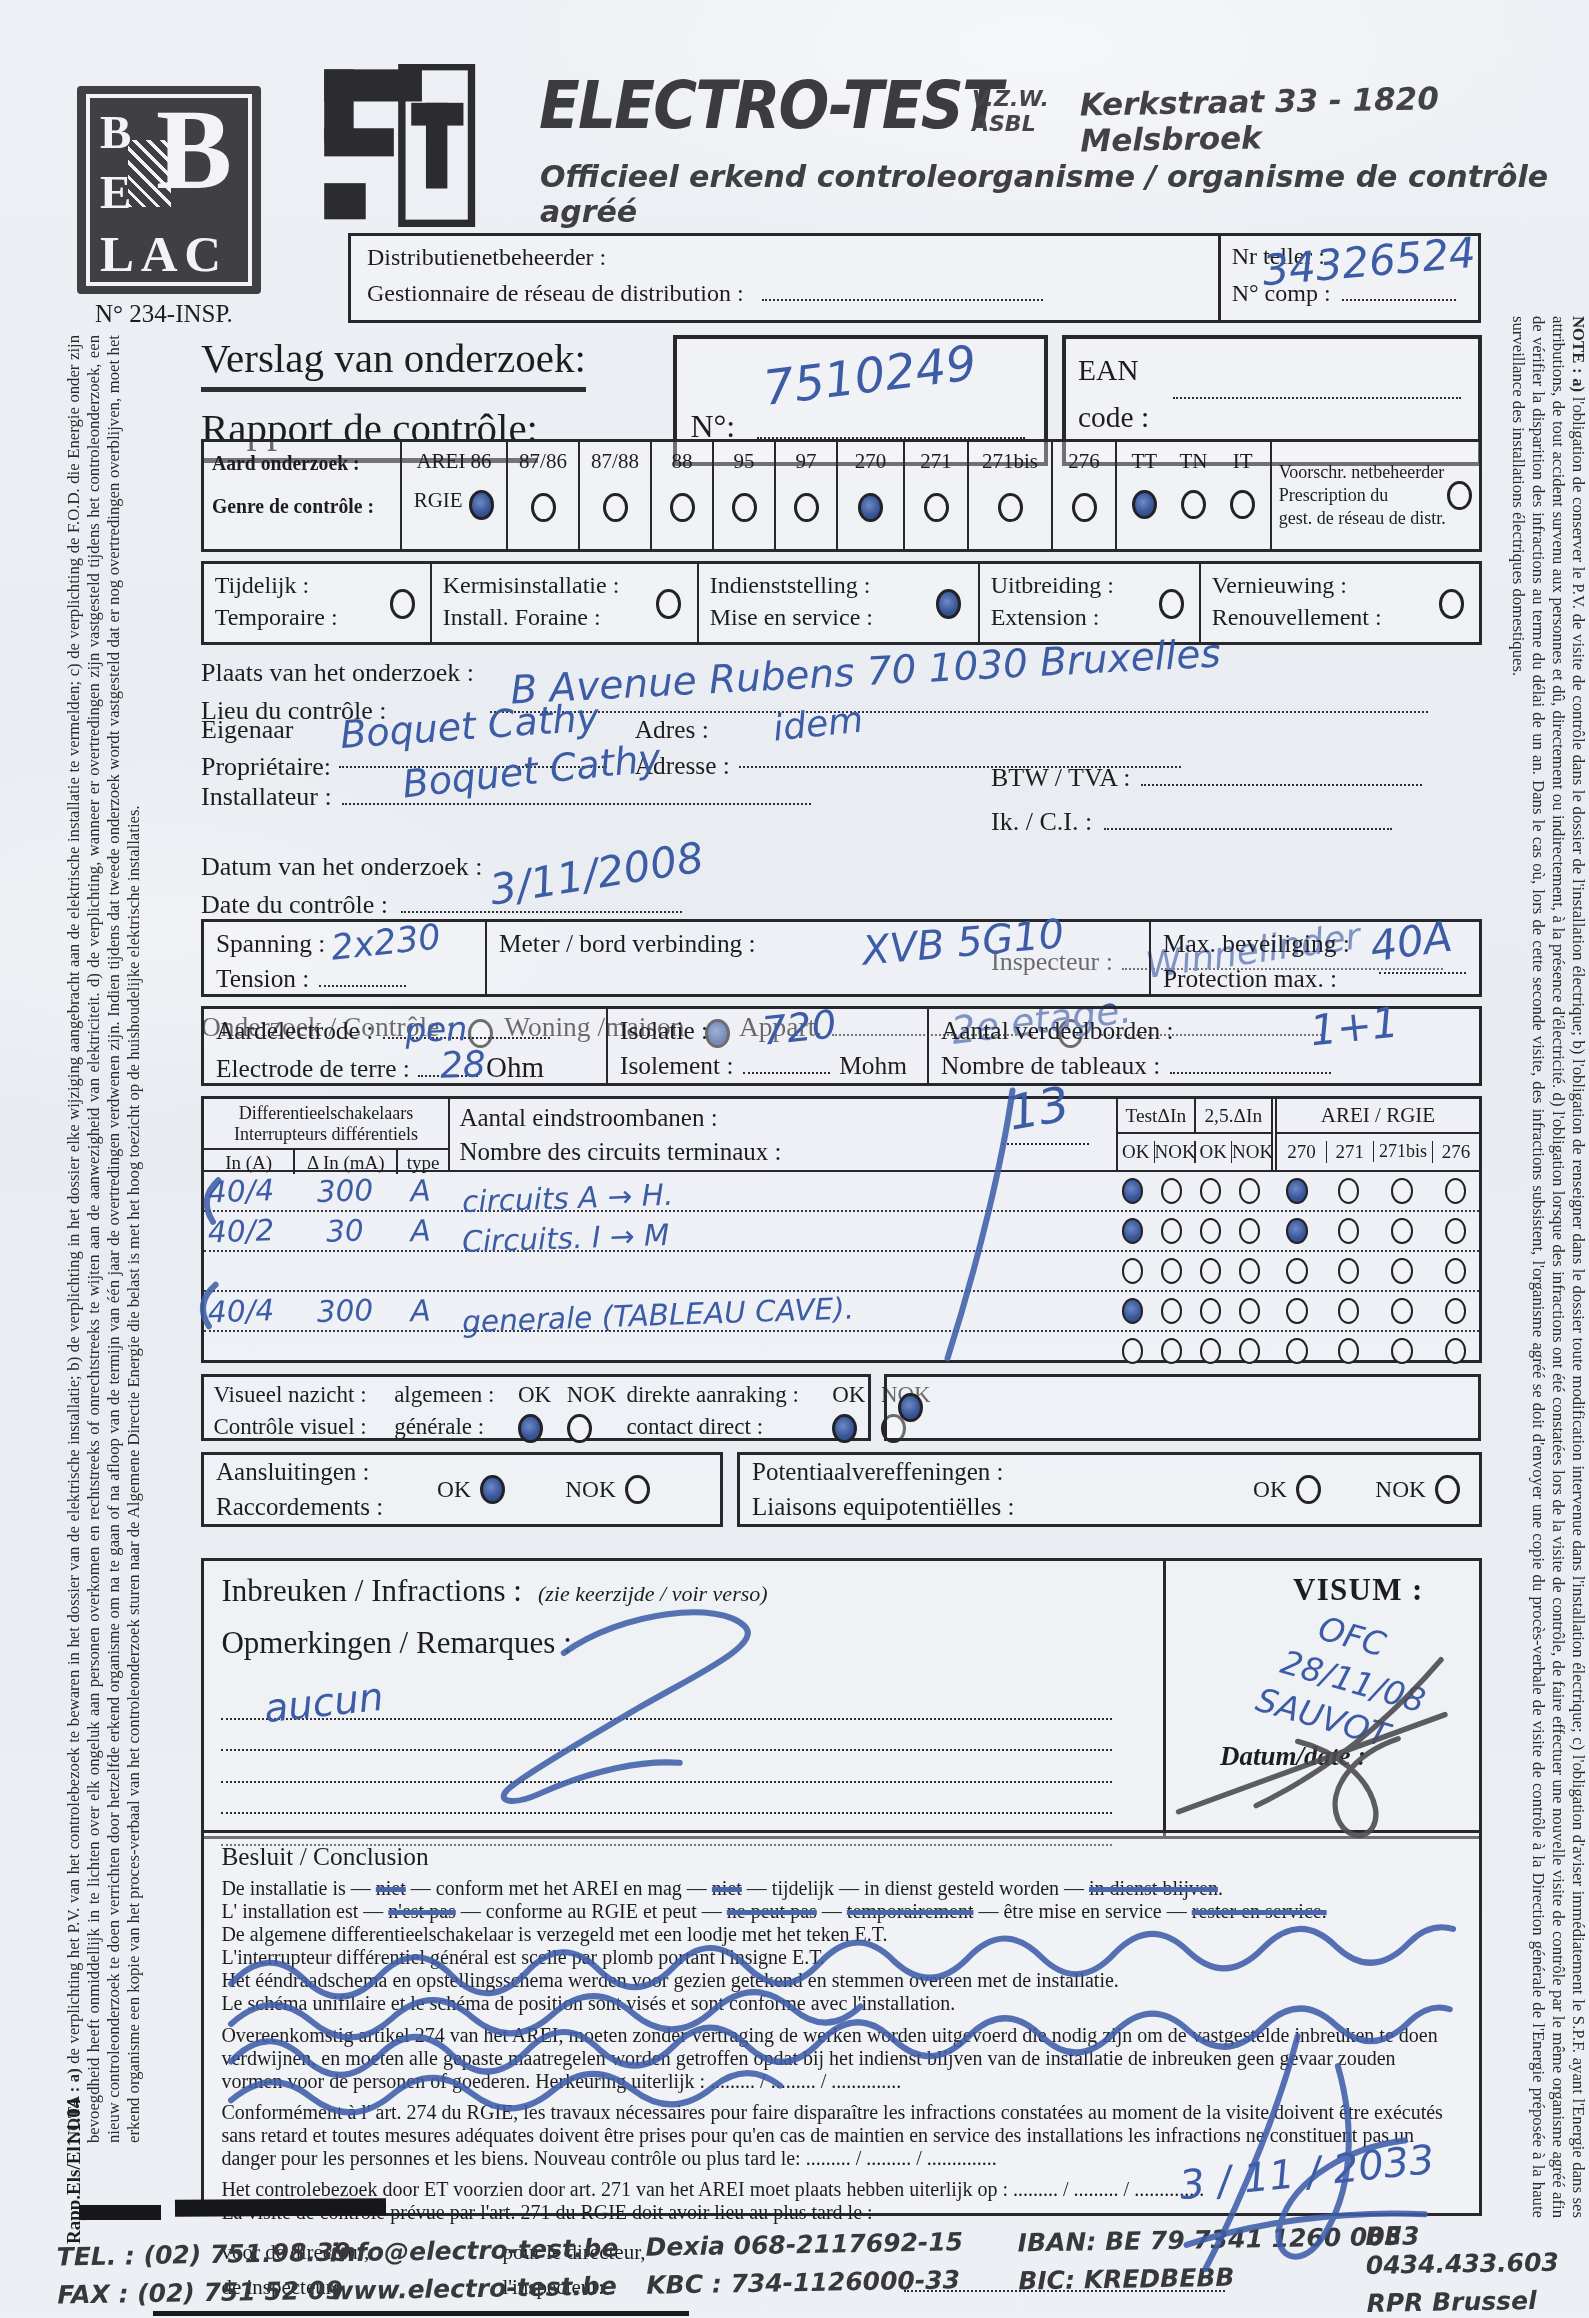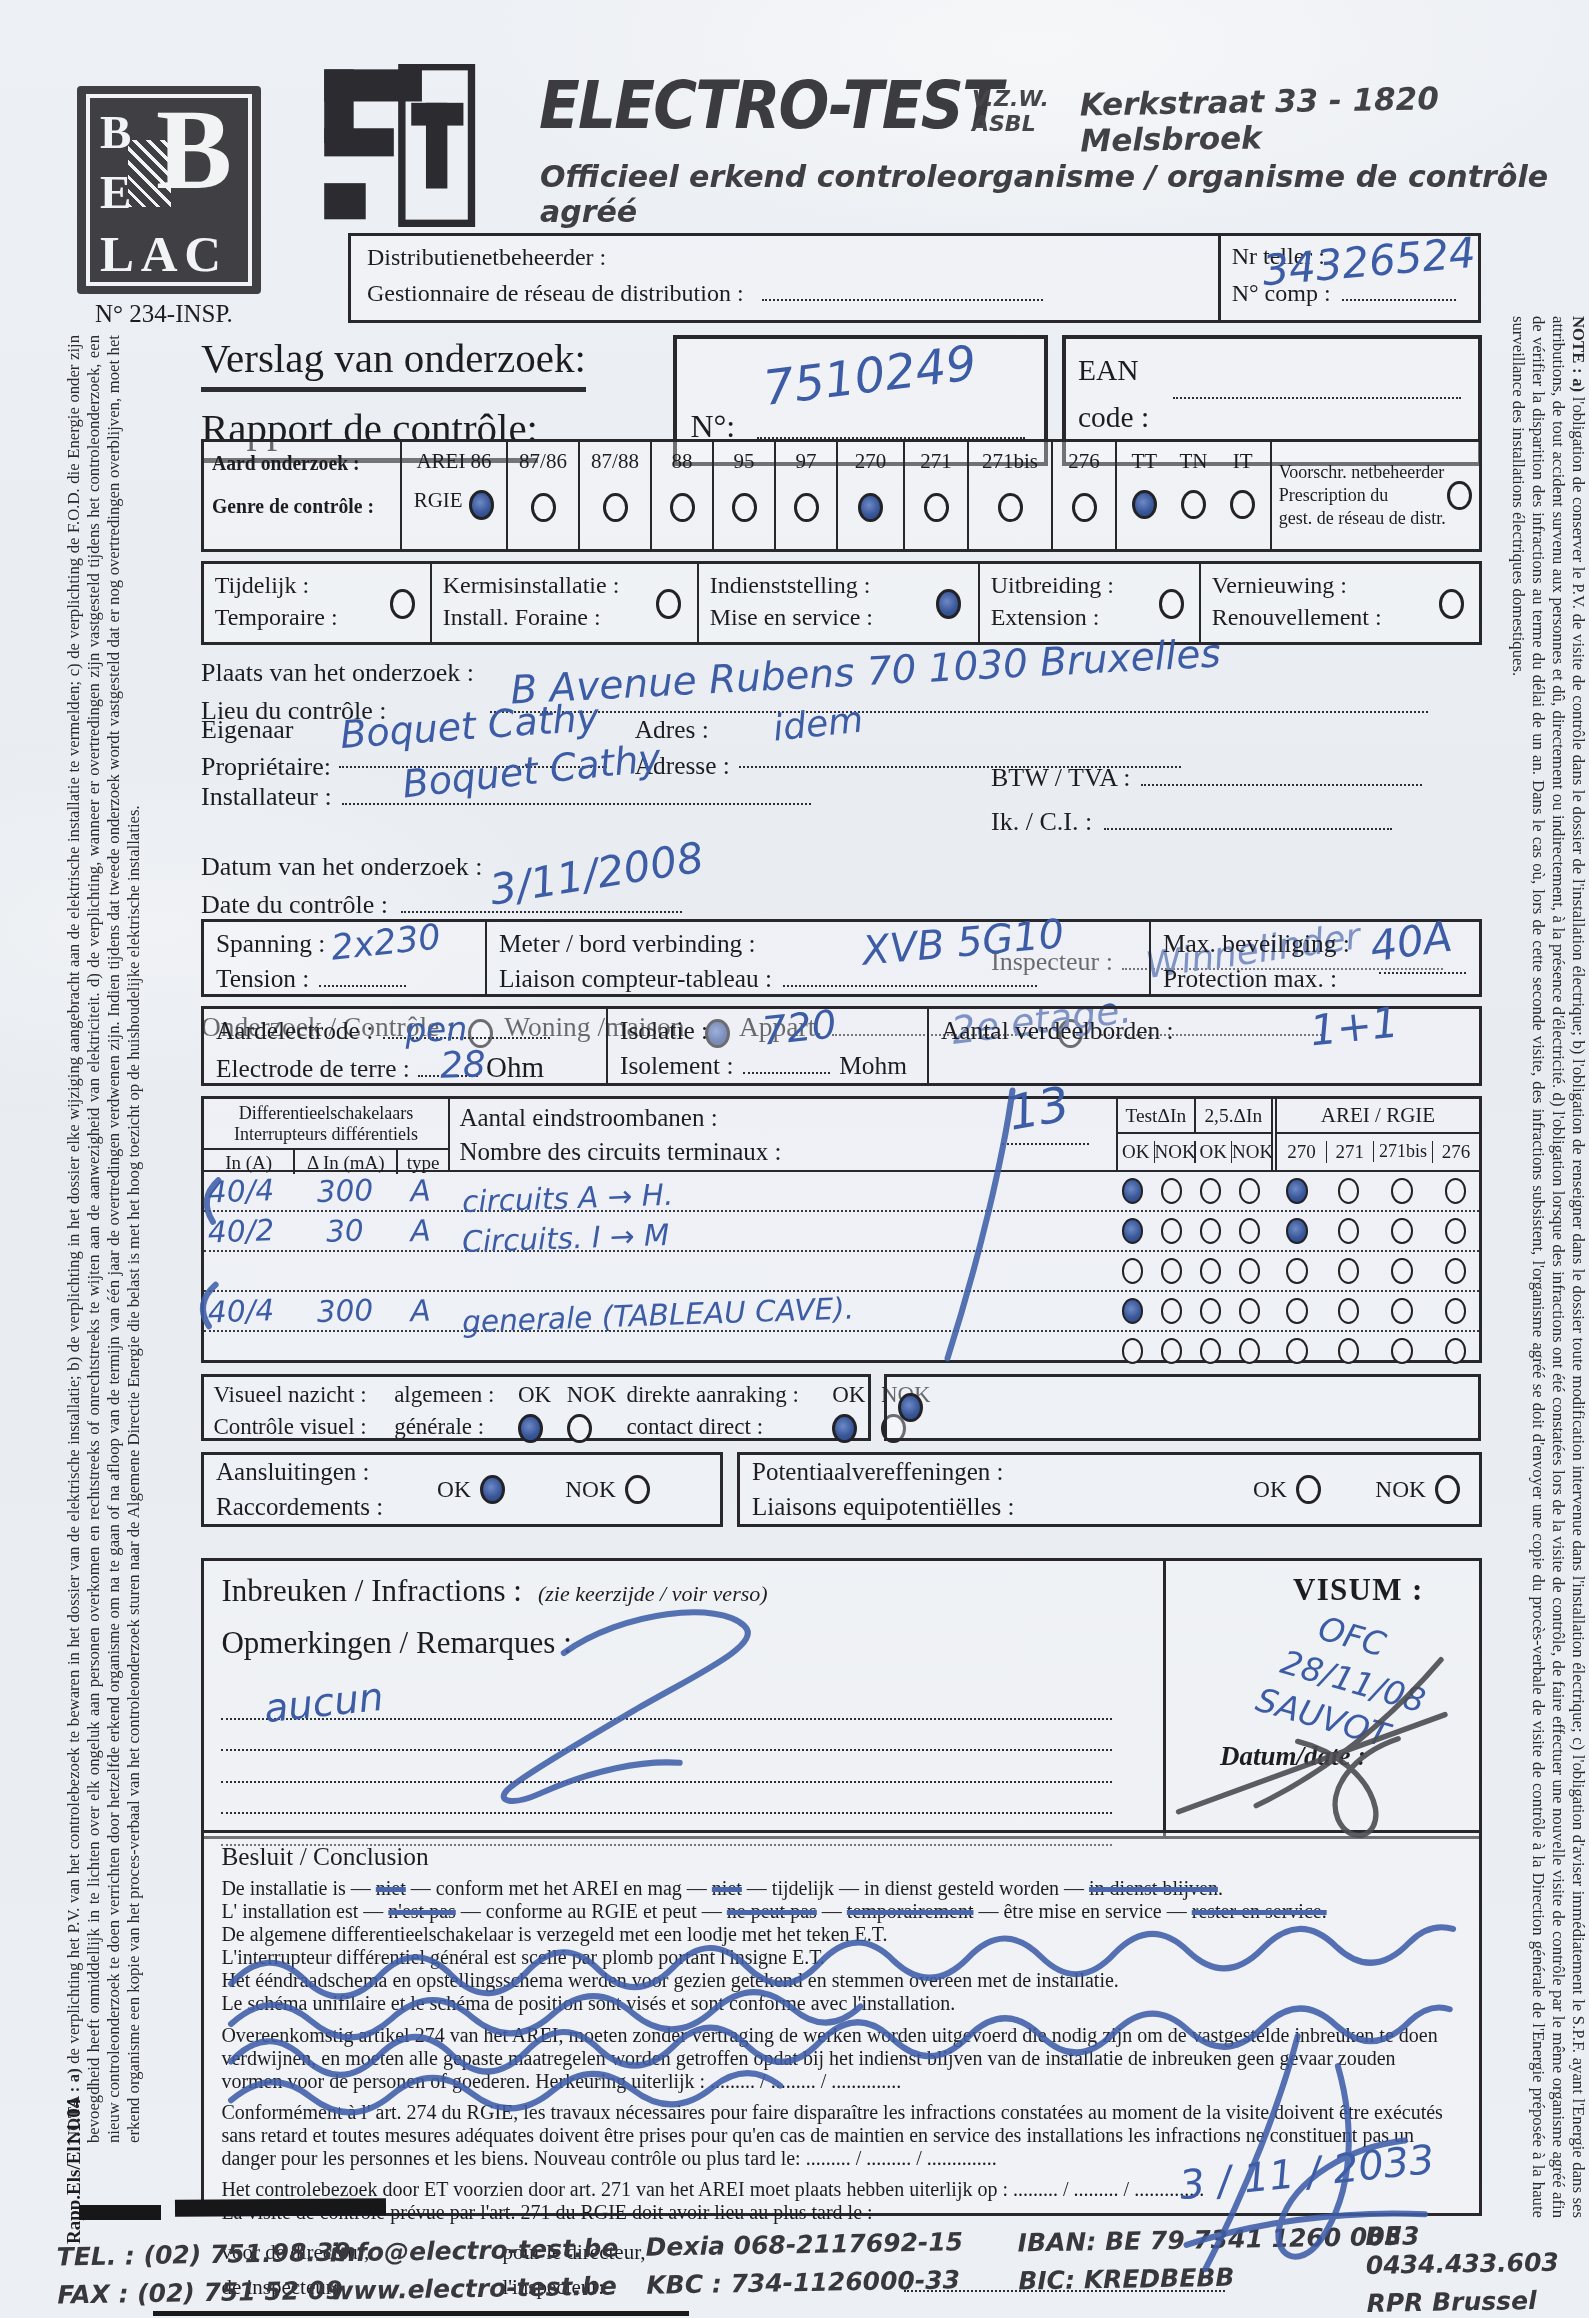--- a/index.html
+++ b/index.html
@@ -256,22 +256,20 @@
 
   <div class="abs box" style="left:201px;top:919px;width:1281px;height:78px;display:flex;">
     <div class="cell" style="width:281px;padding:6.7px 12px;position:relative;">
       <div class="lbl" style="font-size:25.4px;">Spanning :</div>
       <div style="margin-top:6.7px;"><span class="lbl" style="font-size:25.4px;">Tension    :</span>
         <span class="dots" style="width:87px;margin-left:6.7px;"></span></div>
       <span class="ink" style="position:absolute;left:127px;top:0px;font-size:35px;transform:rotate(-6deg);">2x230</span>
     </div>
     <div class="cell vline" style="flex:1;padding:6.7px 12px;position:relative;">
       <div class="lbl" style="font-size:25.4px;">Meter / bord verbinding   :</div>
-      <div style="margin-top:6.7px;"><span class="lbl" style="font-size:25.4px;">Liaison compteur-tableau :</span>
-        <span class="dots" style="width:254px;margin-left:8px;"></span></div>
       <span class="ink" style="position:absolute;left:375px;top:-2.7px;font-size:40px;transform:rotate(-5deg);">XVB 5G10</span>
     </div>
     <div class="cell vline" style="width:330px;padding:6.7px 12px;position:relative;">
       <div class="lbl" style="font-size:25.4px;">Max. beveiliging :</div>
       <div class="lbl" style="font-size:25.4px;margin-top:6.7px;">Protection max.  :</div>
       <span class="dots" style="position:absolute;right:13.4px;top:39px;width:87px;"></span>
       <span class="ink" style="position:absolute;right:27px;top:-5.4px;font-size:42px;transform:rotate(-8deg);">40A</span>
     </div>
   </div>
 
@@ -287,20 +285,22 @@
     </div>
     <div class="cell vline" style="width:321px;padding:6.7px 12px;position:relative;">
       <div class="lbl" style="font-size:25.4px;">Isolatie    :</div>
       <div style="margin-top:6.7px;white-space:nowrap;"><span class="lbl" style="font-size:25.4px;">Isolement :</span>
         <span class="dots" style="width:87px;margin-left:6.7px;"></span>
         <span class="lbl" style="font-size:25.4px;margin-left:6.7px;">Mohm</span></div>
       <span class="ink" style="position:absolute;left:154px;top:-4px;font-size:39px;transform:rotate(-6deg);">720</span>
     </div>
     <div class="cell vline" style="flex:1;padding:6.7px 12px;position:relative;">
       <div class="lbl" style="font-size:25.4px;">Aantal verdeelborden :</div>
+      <div style="margin-top:6.7px;white-space:nowrap;"><span class="lbl" style="font-size:25.4px;">Nombre de tableaux  :</span>
+        <span class="dots" style="width:161px;margin-left:6.7px;"></span></div>
       <span class="ink" style="position:absolute;right:80px;top:-6.7px;font-size:42px;transform:rotate(-6deg);">1+1</span>
     </div>
   </div>
 
   <div class="abs box" style="left:201px;top:1096px;width:1281px;height:267px;">
 
     <div style="display:flex;height:71px;border-bottom:2.7px solid #28282c;">
       <div class="cell" style="width:244px;">
         <div class="hdr-sm" style="padding-top:4px;">Differentieelschakelaars</div>
         <div class="hdr-sm">Interrupteurs différentiels</div>

